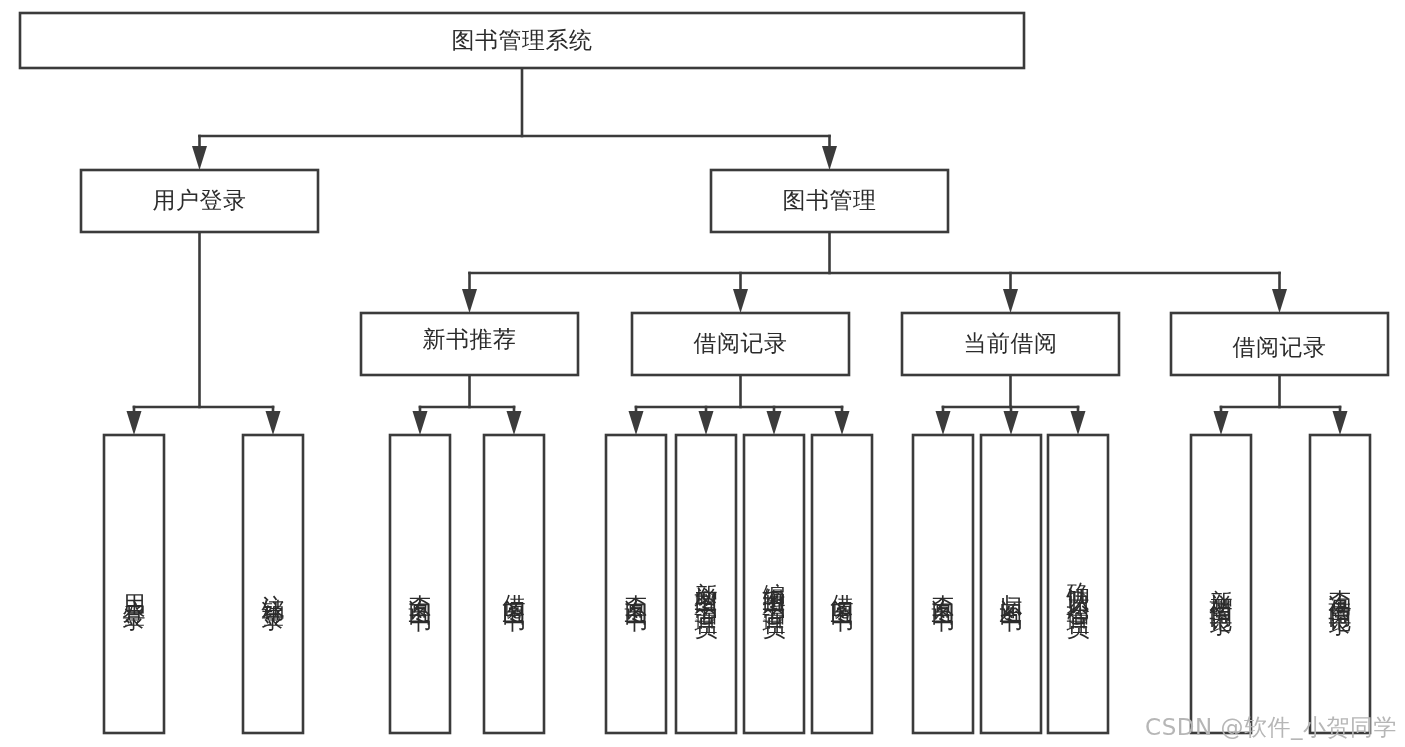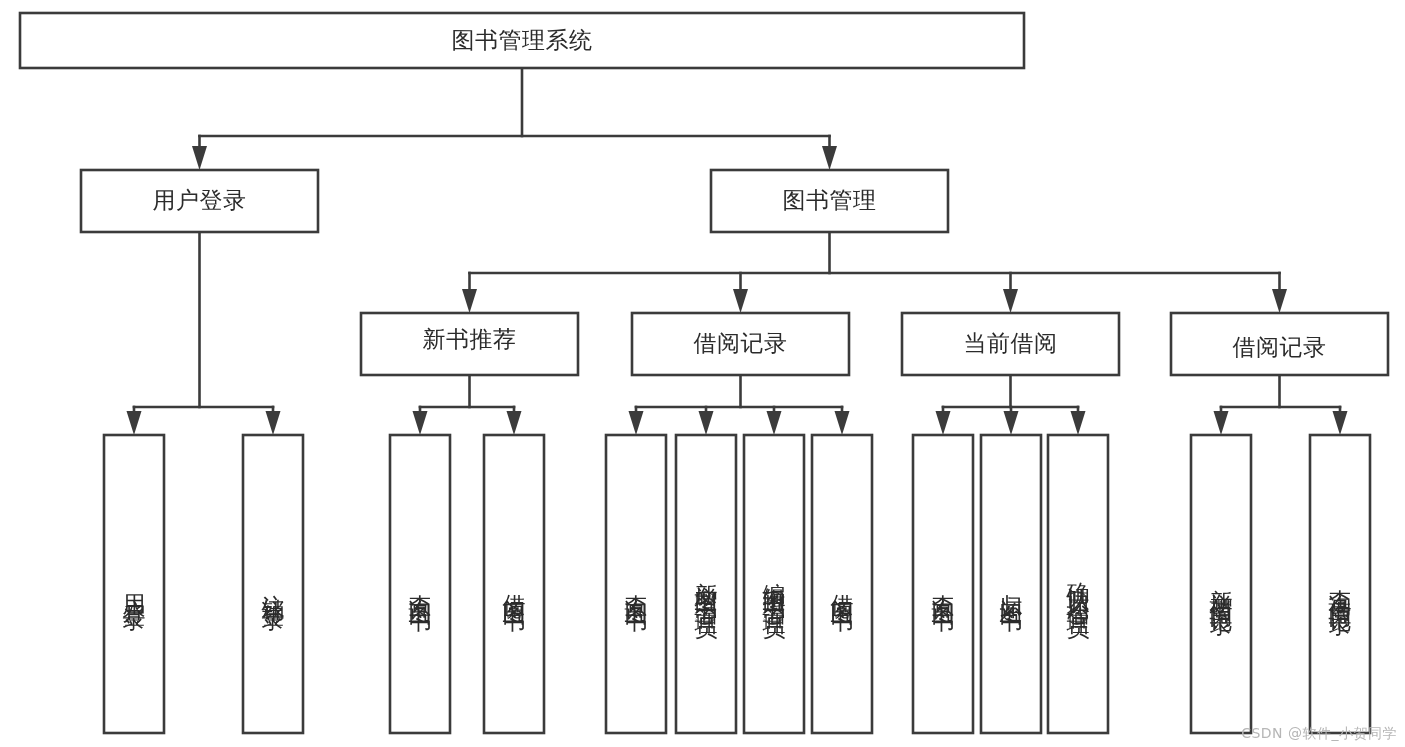--- a/index.html
+++ b/index.html
@@ -63,21 +63,21 @@
     font-size: 23px;
     letter-spacing: 5px;
     line-height: 1.0;
     white-space: nowrap;
     padding-top: 4px;
   }
   .watermark {
     position: absolute;
     right: 8px;
     bottom: 4px;
-    font-size: 14px;
+    font-size: 23px;
     color: #b6b6b6;
     font-family: "DejaVu Sans", "Liberation Sans", sans-serif;
     white-space: nowrap;
     letter-spacing: 0.5px;
   }
 </style>
 </head>
 <body>
 
 <div id="diagram-root">

